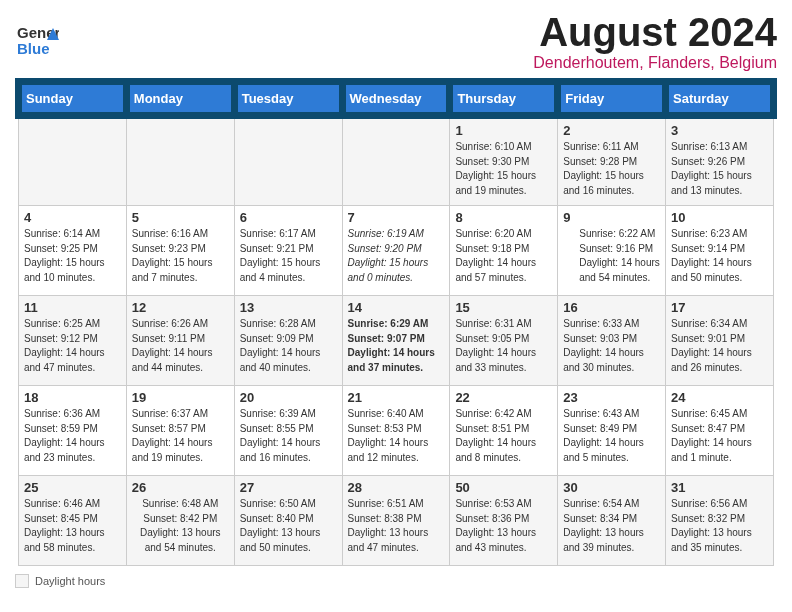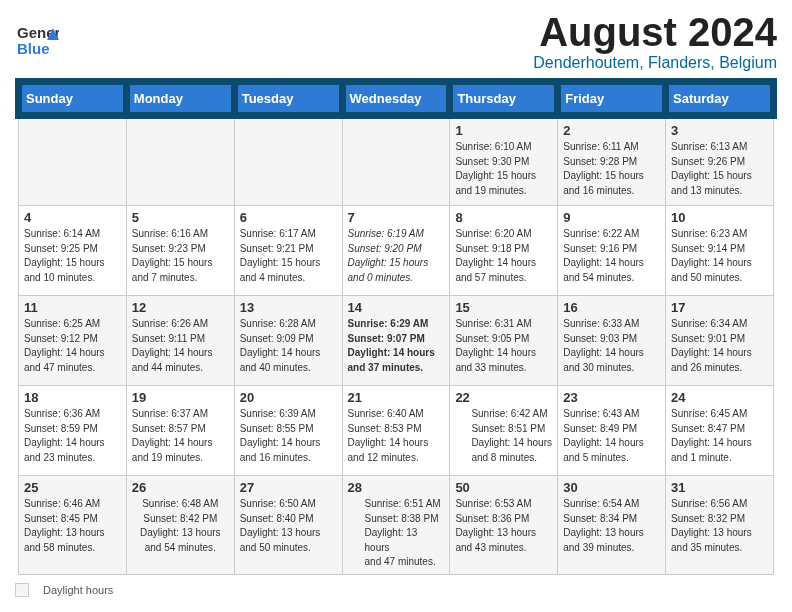--- a/index.html
+++ b/index.html
@@ -28,21 +28,21 @@
       text-align: right;
     }
     .month-year {
       font-size: 40px;
       font-weight: bold;
       color: #222;
       line-height: 1.1;
     }
     .location {
       font-size: 16px;
-      color: #0369a1;
+      color: #be185d;
       font-weight: normal;
     }
     table {
       width: 100%;
       border-collapse: collapse;
       table-layout: fixed;
     }
     thead th {
       background-color: #2e7bd6;
       color: #fff;
@@ -80,21 +80,21 @@
     }
     tbody tr:nth-child(odd) td.empty-cell {
       background: #f5f5f5 !important;
     }
     .footer-note {
       margin-top: 8px;
       font-size: 11px;
       color: #555;
       display: flex;
       align-items: center;
-      gap: 14px;
+      gap: 6px;
     }
     .footer-box {
       width: 14px;
       height: 14px;
       background: #f5f5f5;
       border: 1px solid #ccc;
       display: inline-block;
     }
   </style>
 </head>
@@ -185,21 +185,21 @@
         </td>
         <td>
           <span class="day-num">8</span>
           <div class="cell-info" style="white-space: pre-line;">Sunrise: 6:20 AM
 Sunset: 9:18 PM
 Daylight: 14 hours
 and 57 minutes.</div>
         </td>
         <td>
           <span class="day-num">9</span>
-          <div class="cell-info" style="white-space: pre-line;">Sunrise: 6:22 AM
+          <div class="cell-info" style="white-space: pre-line; margin-left: 16px;">Sunrise: 6:22 AM
 Sunset: 9:16 PM
 Daylight: 14 hours
 and 54 minutes.</div>
         </td>
         <td>
           <span class="day-num">10</span>
           <div class="cell-info" style="white-space: pre-line;">Sunrise: 6:23 AM
 Sunset: 9:14 PM
 Daylight: 14 hours
 and 50 minutes.</div>
@@ -280,21 +280,21 @@
         </td>
         <td>
           <span class="day-num">21</span>
           <div class="cell-info" style="white-space: pre-line;">Sunrise: 6:40 AM
 Sunset: 8:53 PM
 Daylight: 14 hours
 and 12 minutes.</div>
         </td>
         <td>
           <span class="day-num">22</span>
-          <div class="cell-info" style="white-space: pre-line; margin-left: 16px;">Sunrise: 6:42 AM
+          <div class="cell-info" style="white-space: pre-line;">Sunrise: 6:42 AM
 Sunset: 8:51 PM
 Daylight: 14 hours
 and 8 minutes.</div>
         </td>
         <td>
           <span class="day-num">23</span>
           <div class="cell-info" style="white-space: pre-line;">Sunrise: 6:43 AM
 Sunset: 8:49 PM
 Daylight: 14 hours
 and 5 minutes.</div>
@@ -324,21 +324,21 @@
         </td>
         <td>
           <span class="day-num">27</span>
           <div class="cell-info" style="white-space: pre-line;">Sunrise: 6:50 AM
 Sunset: 8:40 PM
 Daylight: 13 hours
 and 50 minutes.</div>
         </td>
         <td>
           <span class="day-num">28</span>
-          <div class="cell-info" style="white-space: pre-line; margin-left: 17px;">Sunrise: 6:51 AM
+          <div class="cell-info" style="white-space: pre-line;">Sunrise: 6:51 AM
 Sunset: 8:38 PM
 Daylight: 13 hours
 and 47 minutes.</div>
         </td>
         <td>
           <span class="day-num">50</span>
           <div class="cell-info" style="white-space: pre-line;">Sunrise: 6:53 AM
 Sunset: 8:36 PM
 Daylight: 13 hours
 and 43 minutes.</div>

